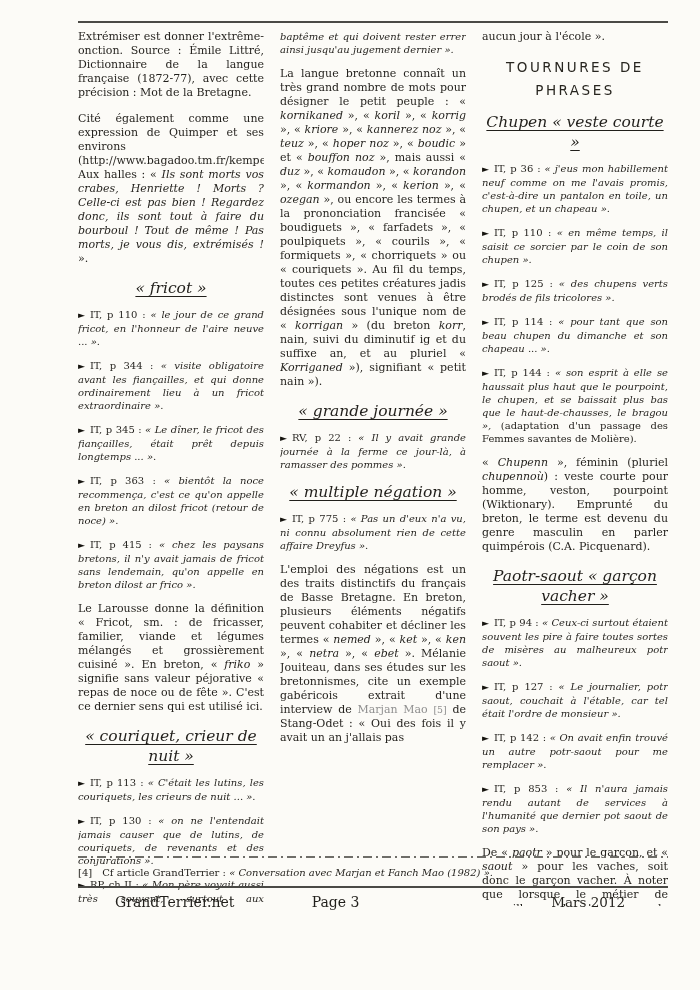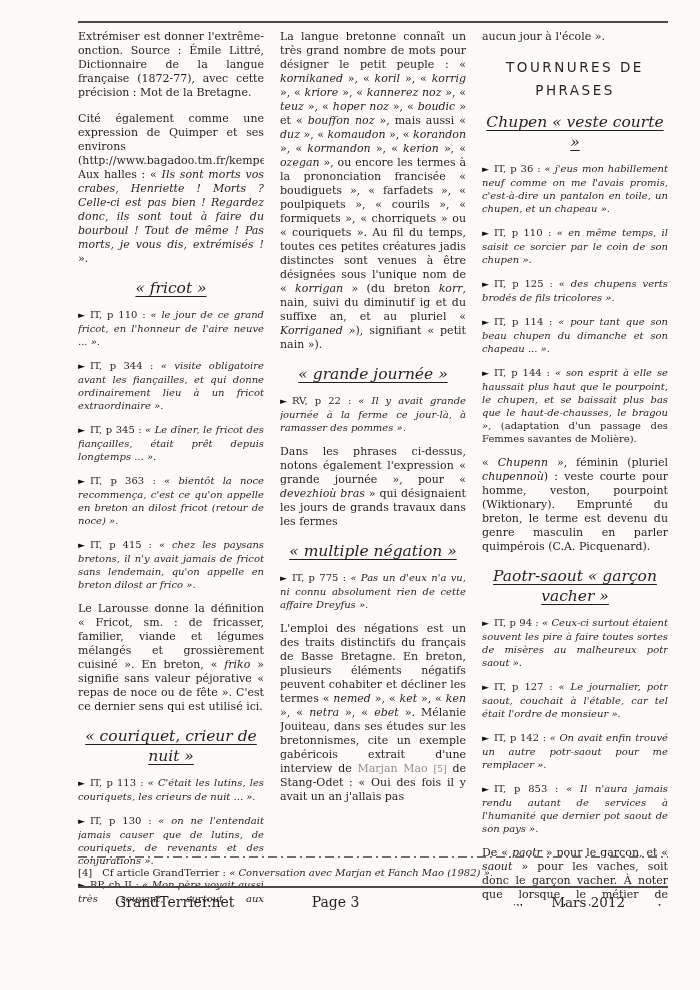--- a/index.html
+++ b/index.html
@@ -90,24 +90,24 @@
         <div class="ref"><span class="marker">►</span><span>IT, p 345 : </span><span class="it">« Le dîner, le fricot des fiançailles, était prêt depuis longtemps ... ».</span></div>
         <div class="ref"><span class="marker">►</span><span>IT, p 363 : </span><span class="it">« bientôt la noce recommença, c'est ce qu'on appelle en breton an dilost fricot (retour de noce) ».</span></div>
         <div class="ref"><span class="marker">►</span><span>IT, p 415 : </span><span class="it">« chez les paysans bretons, il n'y avait jamais de fricot sans lendemain, qu'on appelle en breton dilost ar frico ».</span></div>
         <div class="para"><span>Le Larousse donne la définition « Fricot, sm. : de fricasser, familier, viande et légumes mélangés et grossièrement cuisiné ». En breton, « </span><span class="it">friko</span><span> » signifie sans valeur péjorative « repas de noce ou de fête ». C'est ce dernier sens qui est utilisé ici.</span></div>
         <div class="sec-heading"><span class="sec-heading-text">« couriquet, crieur de nuit »</span></div>
         <div class="ref"><span class="marker">►</span><span>IT, p 113 : </span><span class="it">« C'était les lutins, les couriquets, les crieurs de nuit ... ».</span></div>
         <div class="ref"><span class="marker">►</span><span>IT, p 130 : </span><span class="it">« on ne l'entendait jamais causer que de lutins, de couriquets, de revenants et des conjurations ».</span></div>
         <div class="ref"><span class="marker">►</span><span>RP, ch II : </span><span class="it">« Mon père voyait aussi très souvent, surtout aux croisements de chemins, de petits lutins, des « courigans » ou « couri-quets », qui lui jouaient de vilains tours ».</span></div>
       </div>
     <div class="col">
+        <div class="ref"><span class="it">baptême et qui doivent rester errer ainsi jusqu'au jugement dernier ».</span></div>
         <div class="para"><span>La langue bretonne connaît un très grand nombre de mots pour désigner le petit peuple : « </span><span class="it">kornikaned</span><span> », « </span><span class="it">koril</span><span> », « </span><span class="it">korrig</span><span> », « </span><span class="it">kriore</span><span> », « </span><span class="it">kannerez noz</span><span> », « </span><span class="it">teuz</span><span> », « </span><span class="it">hoper noz</span><span> », « </span><span class="it">boudic</span><span> » et « </span><span class="it">bouffon noz</span><span> », mais aussi « </span><span class="it">duz</span><span> », « </span><span class="it">komaudon</span><span> », « </span><span class="it">korandon</span><span> », « </span><span class="it">kormandon</span><span> », « </span><span class="it">kerion</span><span> », « </span><span class="it">ozegan</span><span> », ou encore les termes à la prononciation francisée « boudiguets », « farfadets », « poulpiquets », « courils », « formiquets », « chorriquets » ou « couriquets ». Au fil du temps, toutes ces petites créatures jadis distinctes sont venues à être désignées sous l'unique nom de « </span><span class="it">korrigan</span><span> » (du breton </span><span class="it">korr</span><span>, nain, suivi du diminutif ig et du suffixe an, et au pluriel « </span><span class="it">Korriganed</span><span> »), signifiant « petit nain »).</span></div>
         <div class="sec-heading"><span class="sec-heading-text">« grande journée »</span></div>
         <div class="ref"><span class="marker">►</span><span>RV, p 22 : </span><span class="it">« Il y avait grande journée à la ferme ce jour-là, à ramasser des pommes ».</span></div>
-        <div class="para"><span>Dans les phrases ci-dessus, notons également l'expression « grande journée », pour « </span><span class="it">devezhioù bras</span><span> » qui désignaient les jours de grands travaux dans les fermes</span></div>
         <div class="sec-heading"><span class="sec-heading-text">« multiple négation »</span></div>
         <div class="ref"><span class="marker">►</span><span>IT, p 775 : </span><span class="it">« Pas un d'eux n'a vu, ni connu absolument rien de cette affaire Dreyfus ».</span></div>
         <div class="para"><span>L'emploi des négations est un des traits distinctifs du français de Basse Bretagne. En breton, plusieurs éléments négatifs peuvent cohabiter et décliner les termes « </span><span class="it">nemed</span><span> », « </span><span class="it">ket</span><span> », « </span><span class="it">ken</span><span> », « </span><span class="it">netra</span><span> », « </span><span class="it">ebet</span><span> ». Mélanie Jouiteau, dans ses études sur les bretonnismes, cite un exemple gabéricois extrait d'une interview de </span><span class="lnk">Marjan Mao</span><span> </span><span class="sm lnk">[5]</span><span> de Stang-Odet : « Oui des fois il y avait un an j'allais pas</span></div>
       </div>
     <div class="col">
         <div class="para"><span>aucun jour à l'école ».</span></div>
         <div class="big-heading">TOURNURES DE PHRASES</div>
         <div class="sec-heading"><span class="sec-heading-text">Chupen « veste courte »</span></div>
         <div class="ref"><span class="marker">►</span><span>IT, p 36 : </span><span class="it">« j'eus mon habillement neuf comme on me l'avais promis, c'est-à-dire un pantalon en toile, un chupen, et un chapeau ».</span></div>
         <div class="ref"><span class="marker">►</span><span>IT, p 110 : </span><span class="it">« en même temps, il saisit ce sorcier par le coin de son chupen ».</span></div>

